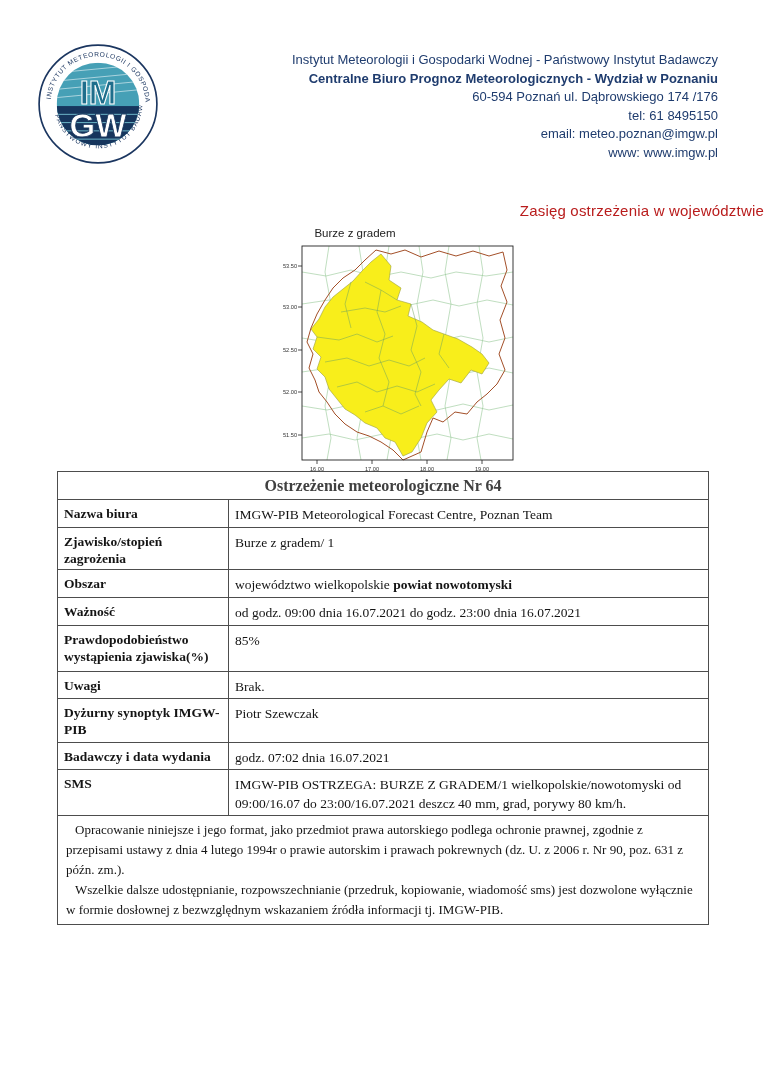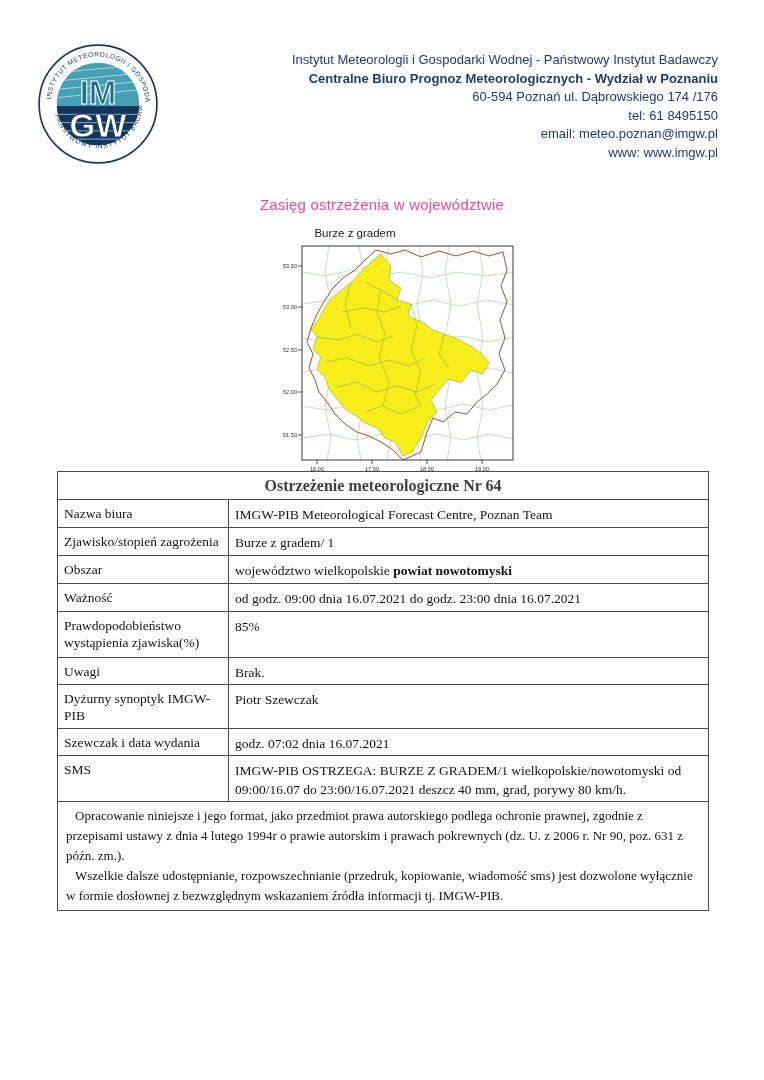--- a/index.html
+++ b/index.html
@@ -13,40 +13,40 @@
   }
   
   .logo-wrap{position:absolute;left:36px;top:42px;width:124px;height:124px;}
   .contact{
     position:absolute;right:46px;top:51px;width:520px;
     text-align:right;color:#1f3c6e;font-size:13px;line-height:18.6px;
   }
   .contact .bold{font-weight:bold;}
   
   .section-title{
-    position:absolute;left:0;top:196px;width:764px;text-align:center;
-    font-size:15px;color:#ec4899;letter-spacing:.2px;
+    position:absolute;left:0;top:202px;width:764px;text-align:right;
+    font-size:15px;color:#b91c1c;letter-spacing:.2px;
   }
   .chart-title{
     position:absolute;left:255px;top:227px;width:200px;text-align:center;
     font-size:11.5px;color:#222;
   }
   .map-wrap{position:absolute;left:281px;top:242px;width:240px;height:232px;}
   
   .warn-table{
     position:absolute;left:57px;top:471px;width:652px;
     border-collapse:collapse;table-layout:fixed;
     font-family:"Liberation Serif",serif;font-size:13.5px;color:#141414;
   }
   .warn-table col.c1{width:171px;}
   .warn-table td{
     border:1px solid #4d4d4d;vertical-align:top;padding:3px 6px 2px 6px;
     overflow:hidden;
   }
-  .warn-table td.label{font-weight:normal;line-height:17px;padding-top:5px;}
+  .warn-table td.label{font-weight:bold;line-height:17px;padding-top:5px;}
   .warn-table td.value{line-height:19px;padding-top:5px;}
   .warn-table .title-cell{
     text-align:center;font-weight:bold;font-size:16px;color:#404040;
     padding:4px 0 3px 0;vertical-align:middle;
   }
   tr.h28{height:28px;} tr.h26{height:26px;} tr.h44{height:44px;}
   tr.h46{height:46px;} tr.h88{height:88px;}
   .warn-table .footer-cell{font-size:13px;line-height:20px;padding:4px 8px;}
   .warn-table .footer-cell p{margin:0;text-indent:9px;}
   .vbold{font-weight:bold;}
@@ -207,21 +207,21 @@
     </tr>
     <tr class="h26">
       <td class="label">Uwagi</td>
       <td class="value">Brak.</td>
     </tr>
     <tr class="h44">
       <td class="label">Dyżurny synoptyk IMGW-PIB</td>
       <td class="value">Piotr Szewczak</td>
     </tr>
     <tr class="h26">
-      <td class="label">Szewczak i data wydania</td>
+      <td class="label">Badawczy i data wydania</td>
       <td class="value">godz. 07:02 dnia 16.07.2021</td>
     </tr>
     <tr class="h44">
       <td class="label">SMS</td>
       <td class="value">IMGW-PIB OSTRZEGA: BURZE Z GRADEM/1 wielkopolskie/nowotomyski od 09:00/16.07 do 23:00/16.07.2021 deszcz 40 mm, grad, porywy 80 km/h.</td>
     </tr>
     <tr class="h88">
       <td class="footer-cell" colspan="2">
         <p>Opracowanie niniejsze i jego format, jako przedmiot prawa autorskiego podlega ochronie prawnej, zgodnie z przepisami ustawy z dnia 4 lutego 1994r o prawie autorskim i prawach pokrewnych (dz. U. z 2006 r. Nr 90, poz. 631 z późn. zm.).</p>
         <p>Wszelkie dalsze udostępnianie, rozpowszechnianie (przedruk, kopiowanie, wiadomość sms) jest dozwolone wyłącznie w formie dosłownej z bezwzględnym wskazaniem źródła informacji tj. IMGW-PIB.</p>

